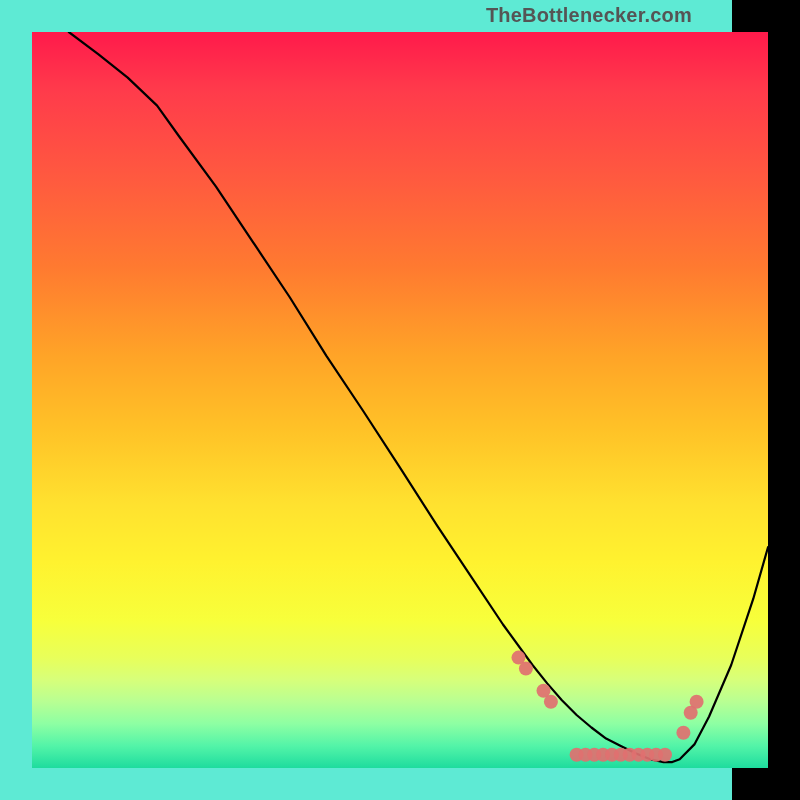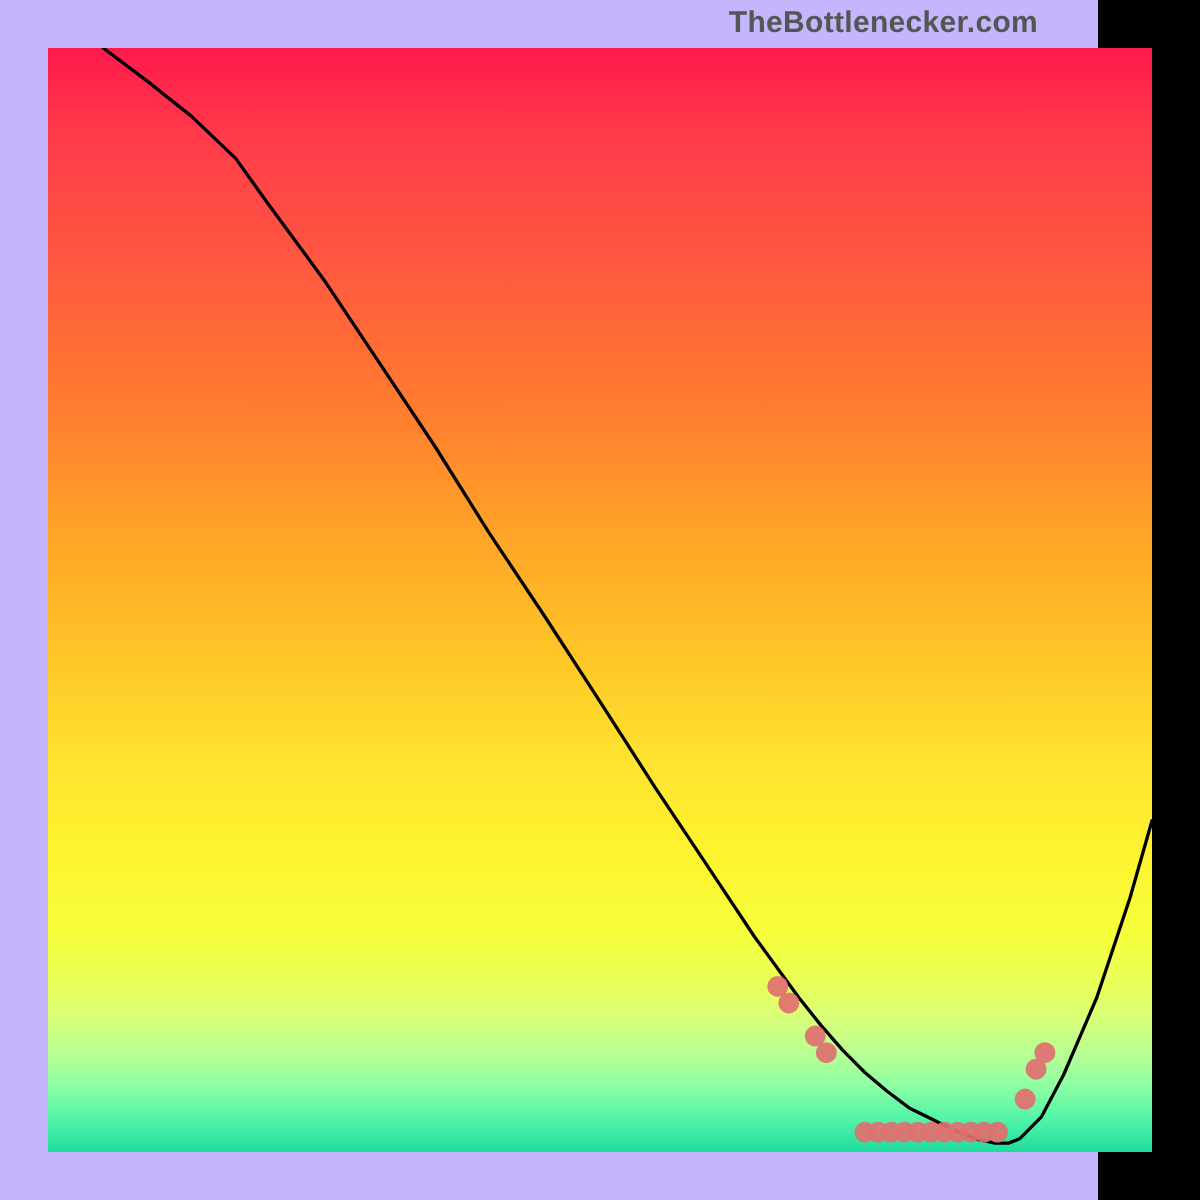--- a/index.html
+++ b/index.html
@@ -8,21 +8,21 @@
     width: 800px;
     height: 800px;
     background: #000;
     overflow: hidden;
     font-family: Arial, Helvetica, sans-serif;
   }
   .frame {
     position: relative;
     width: 732px;
     height: 800px;
-    background: #c4b5fd;
+    background: #5eead4;
   }
   .plot-area {
     position: absolute;
     left: 32px;
     top: 32px;
     width: 736px;
     height: 736px;
     background: linear-gradient(
       to bottom,
       #ff1a4b 0%,

